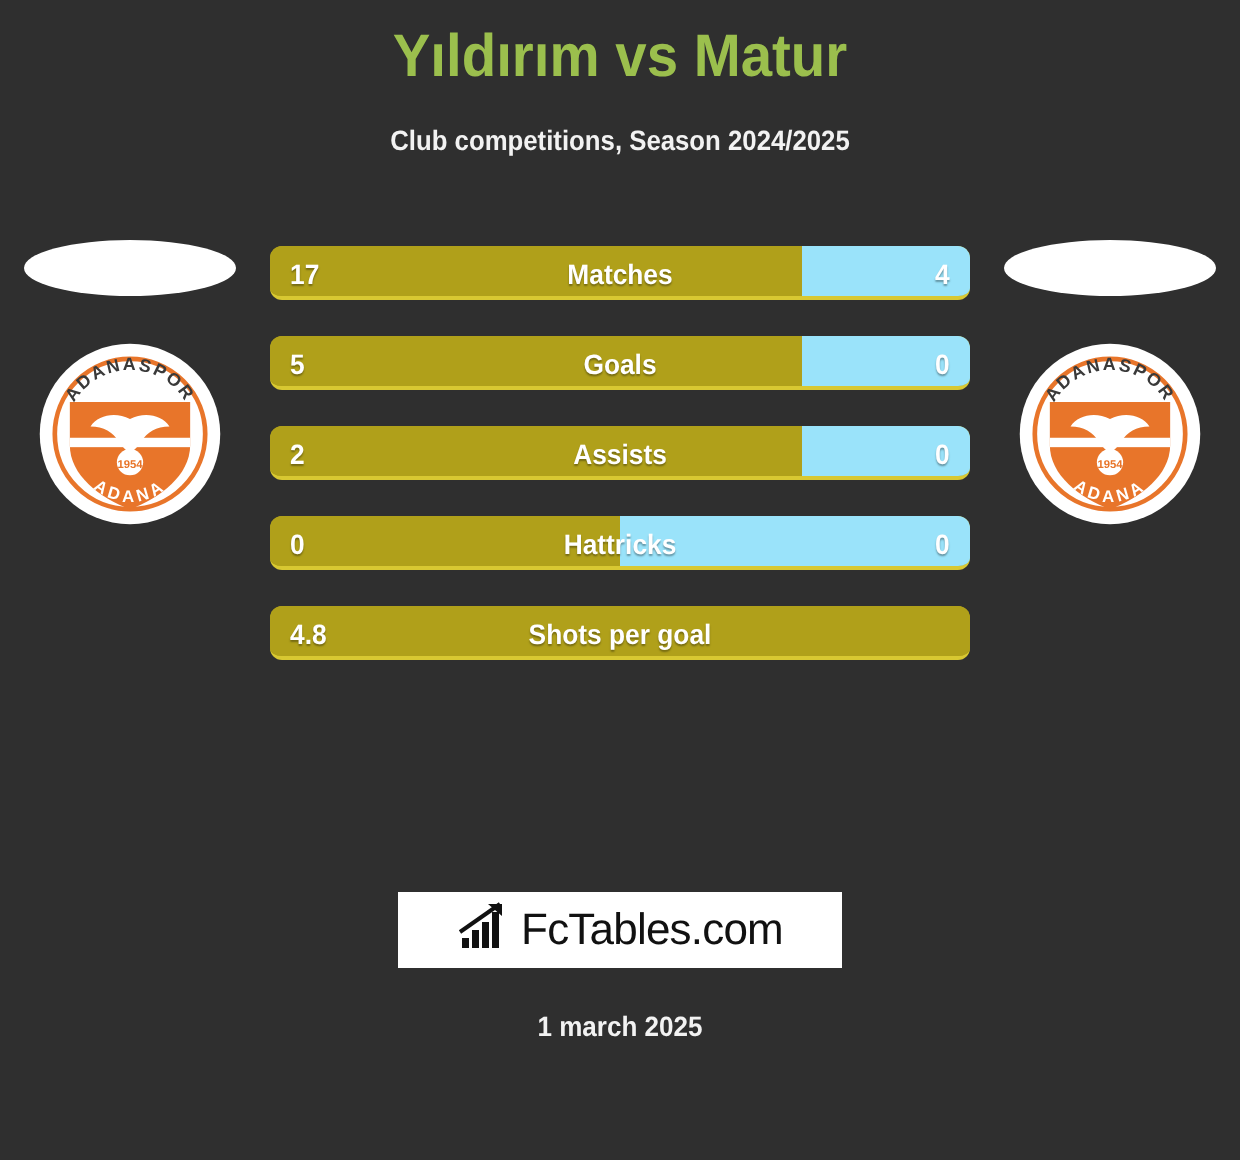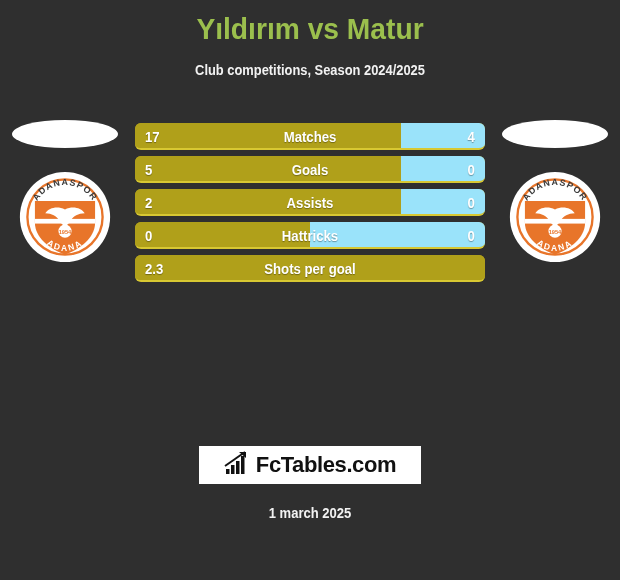--- a/index.html
+++ b/index.html
@@ -77,21 +77,21 @@
   
   .stats {
     position: absolute;
     top: 123px;
     left: 135px;
     width: 350px;
   }
   .row {
     position: relative;
     height: 27px;
-    margin-bottom: 6px;
+    margin-bottom: 18px;
   }
   .bar {
     position: absolute;
     inset: 0;
     border-radius: 6px;
     overflow: hidden;
     background: #b0a01a;
     border-bottom: 2px solid #d8c832;
     box-sizing: border-box;
   }
@@ -159,21 +159,21 @@
     width: 222px;
     height: 38px;
     background: #ffffff;
     display: flex;
     align-items: center;
     justify-content: center;
     gap: 6px;
   }
   .logo-text {
     font-size: 22px;
-    font-weight: bold;
+    font-weight: normal;
     color: #111111;
     letter-spacing: -0.4px;
   }
   .date {
     position: absolute;
     top: 505px;
     left: 0;
     width: 620px;
     text-align: center;
     font-size: 14px;
@@ -276,21 +276,21 @@
       <div class="val-home">0</div>
       <div class="label">Hattricks</div>
       <div class="val-away">0</div>
     </div>
 
 
     <div class="row">
       <div class="bar">
         <div class="home-fill" style="width:100%"></div>
       </div>
-      <div class="val-home">2.3</div>
+      <div class="val-home">4.8</div>
       <div class="label">Shots per goal</div>
     </div>
 
 
   </div>
 
   <div class="logo-box">
     <span>
       <svg width="26" height="24" viewBox="0 0 26 24" aria-hidden="true">
         <rect x="2" y="18" width="3.5" height="5" fill="#111111"></rect>

